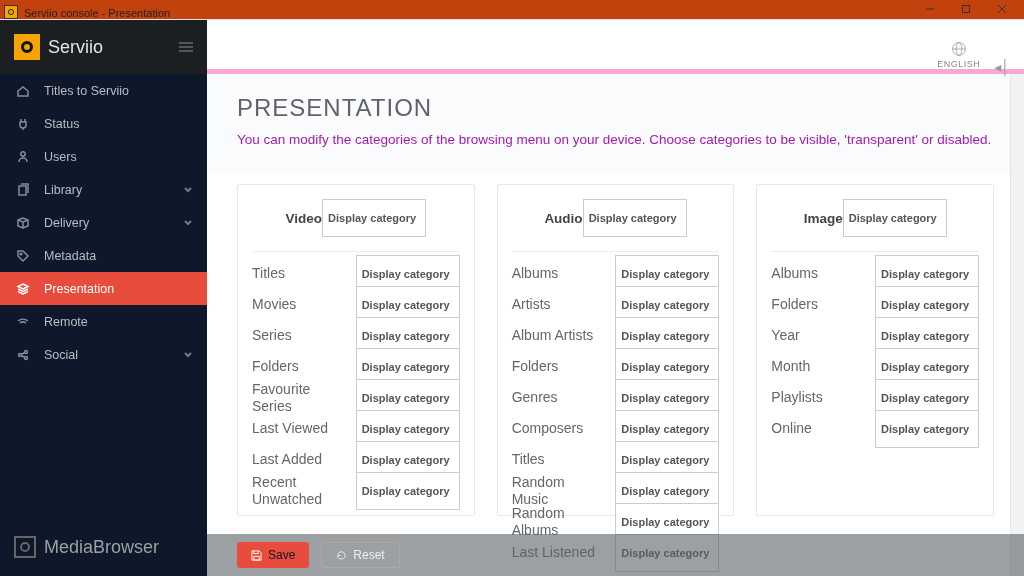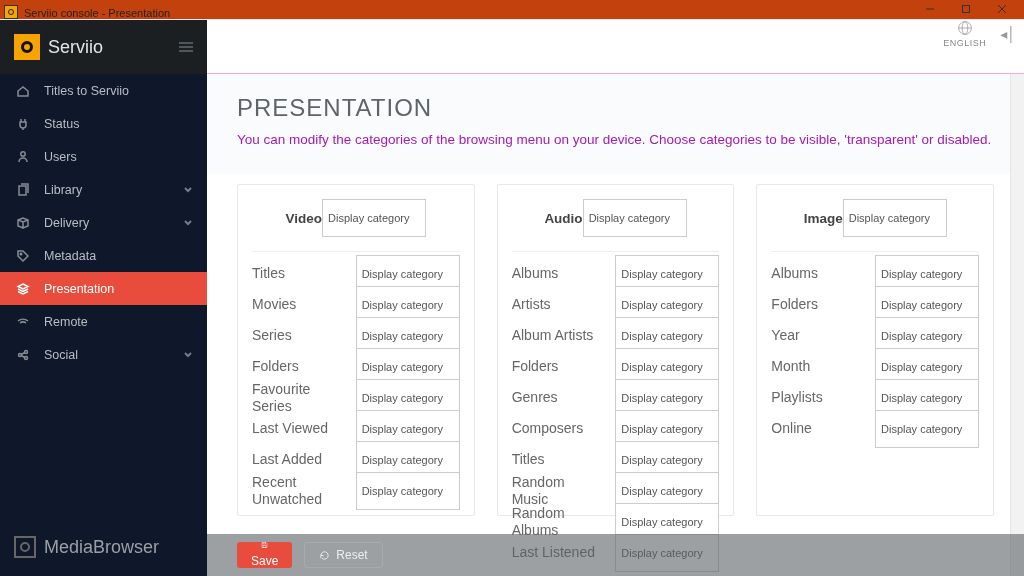--- a/index.html
+++ b/index.html
@@ -34,41 +34,41 @@
 .nav-icon svg { width: 14px; height: 14px; stroke: currentColor; fill: none; stroke-width: 1.5; }
 .nav-chevron { margin-left: auto; opacity: 0.6; }
 .nav-chevron svg { width: 10px; height: 10px; stroke: currentColor; fill: none; stroke-width: 2; }
 
 .media-browser { padding: 18px 14px; display: flex; align-items: center; color: #9aa0a4; font-size: 18px; font-weight: 300; }
 .mb-logo { width: 22px; height: 22px; border: 2px solid #666; display: flex; align-items: center; justify-content: center; margin-right: 8px; }
 .mb-logo-inner { width: 10px; height: 10px; border: 2px solid #666; border-radius: 50%; }
 
 
 .content { flex: 1; display: flex; flex-direction: column; position: relative; }
-.topbar { height: 54px; display: flex; justify-content: flex-end; align-items: flex-start; padding: 0 8px; border-bottom: 1px solid #f9a8d4; }
+.topbar { height: 54px; display: flex; justify-content: flex-end; align-items: flex-end; padding: 0 14px; border-bottom: 5px solid #f9a8d4; }
 .lang { text-align: center; font-size: 9px; color: #888; letter-spacing: 0.5px; }
 .lang svg { width: 16px; height: 16px; stroke: #999; fill: none; stroke-width: 1; }
 .collapse-icon { margin-left: 14px; color: #999; font-size: 14px; position: relative; top: 6px; }
 
 .page-head { padding: 20px 30px 24px; background: #fafbfc; }
 .page-title { font-size: 24px; font-weight: 300; color: #606468; letter-spacing: 1px; margin-bottom: 8px; }
 .page-desc { font-size: 13.5px; color: #a21caf; line-height: 1.5; font-weight: 300; }
 
 .panels { display: flex; gap: 22px; padding: 10px 30px 60px; overflow-y: auto; flex: 1; }
 .panel { flex: 1; border: 1px solid #e8e8e8; border-radius: 2px; background: #fff; padding: 14px 14px 0; min-width: 0; }
 .panel-header { display: flex; justify-content: center; align-items: center; padding-bottom: 14px; border-bottom: 1px solid #eee; margin-bottom: 6px; }
 .panel-title { font-size: 13.5px; font-weight: 600; color: #444; }
 .row { display: flex; justify-content: space-between; align-items: center; height: 31px; }
 .row-label { font-size: 14px; color: #666; line-height: 1.2; max-width: 90px; }
-.select { width: 104px; height: 17px; border: 1px solid #ccc; background: #fff; font-size: 11px; color: #555; padding: 18px 5px; display: flex; align-items: center; cursor: pointer; white-space: nowrap; overflow: hidden; }
+.select { width: 104px; height: 17px; border: 1px solid #ccc; background: #fff; font-size: 11px; color: #555; padding: 18px 5px; display: flex; align-items: center; cursor: pointer; white-space: nowrap; overflow: hidden; font-weight: bold; }
 
 
 .footer { position: absolute; left: 0; right: 0; bottom: 0; height: 42px; background: rgba(92,96,100,0.6); display: flex; align-items: center; padding: 0 30px; gap: 12px; }
 .btn { height: 26px; padding: 0 14px; border-radius: 3px; display: inline-flex; align-items: center; font-size: 12px; cursor: pointer; gap: 6px; }
-.btn-save { background: #e74c3c; color: #ffffff; border: none; flex-direction: column; }
+.btn-save { background: #e74c3c; color: #0f172a; border: none; }
 .btn-reset { background: transparent; color: #eee; border: 1px solid #aaa; }
 .btn svg { width: 11px; height: 11px; }
 
 
 .scroll-right { position: absolute; right: 0; top: 54px; bottom: 0; width: 14px; background: #f2f2f2; border-left: 1px solid #e5e5e5; }
 </style>
 </head>
 <body>
 
 <div class="titlebar">

